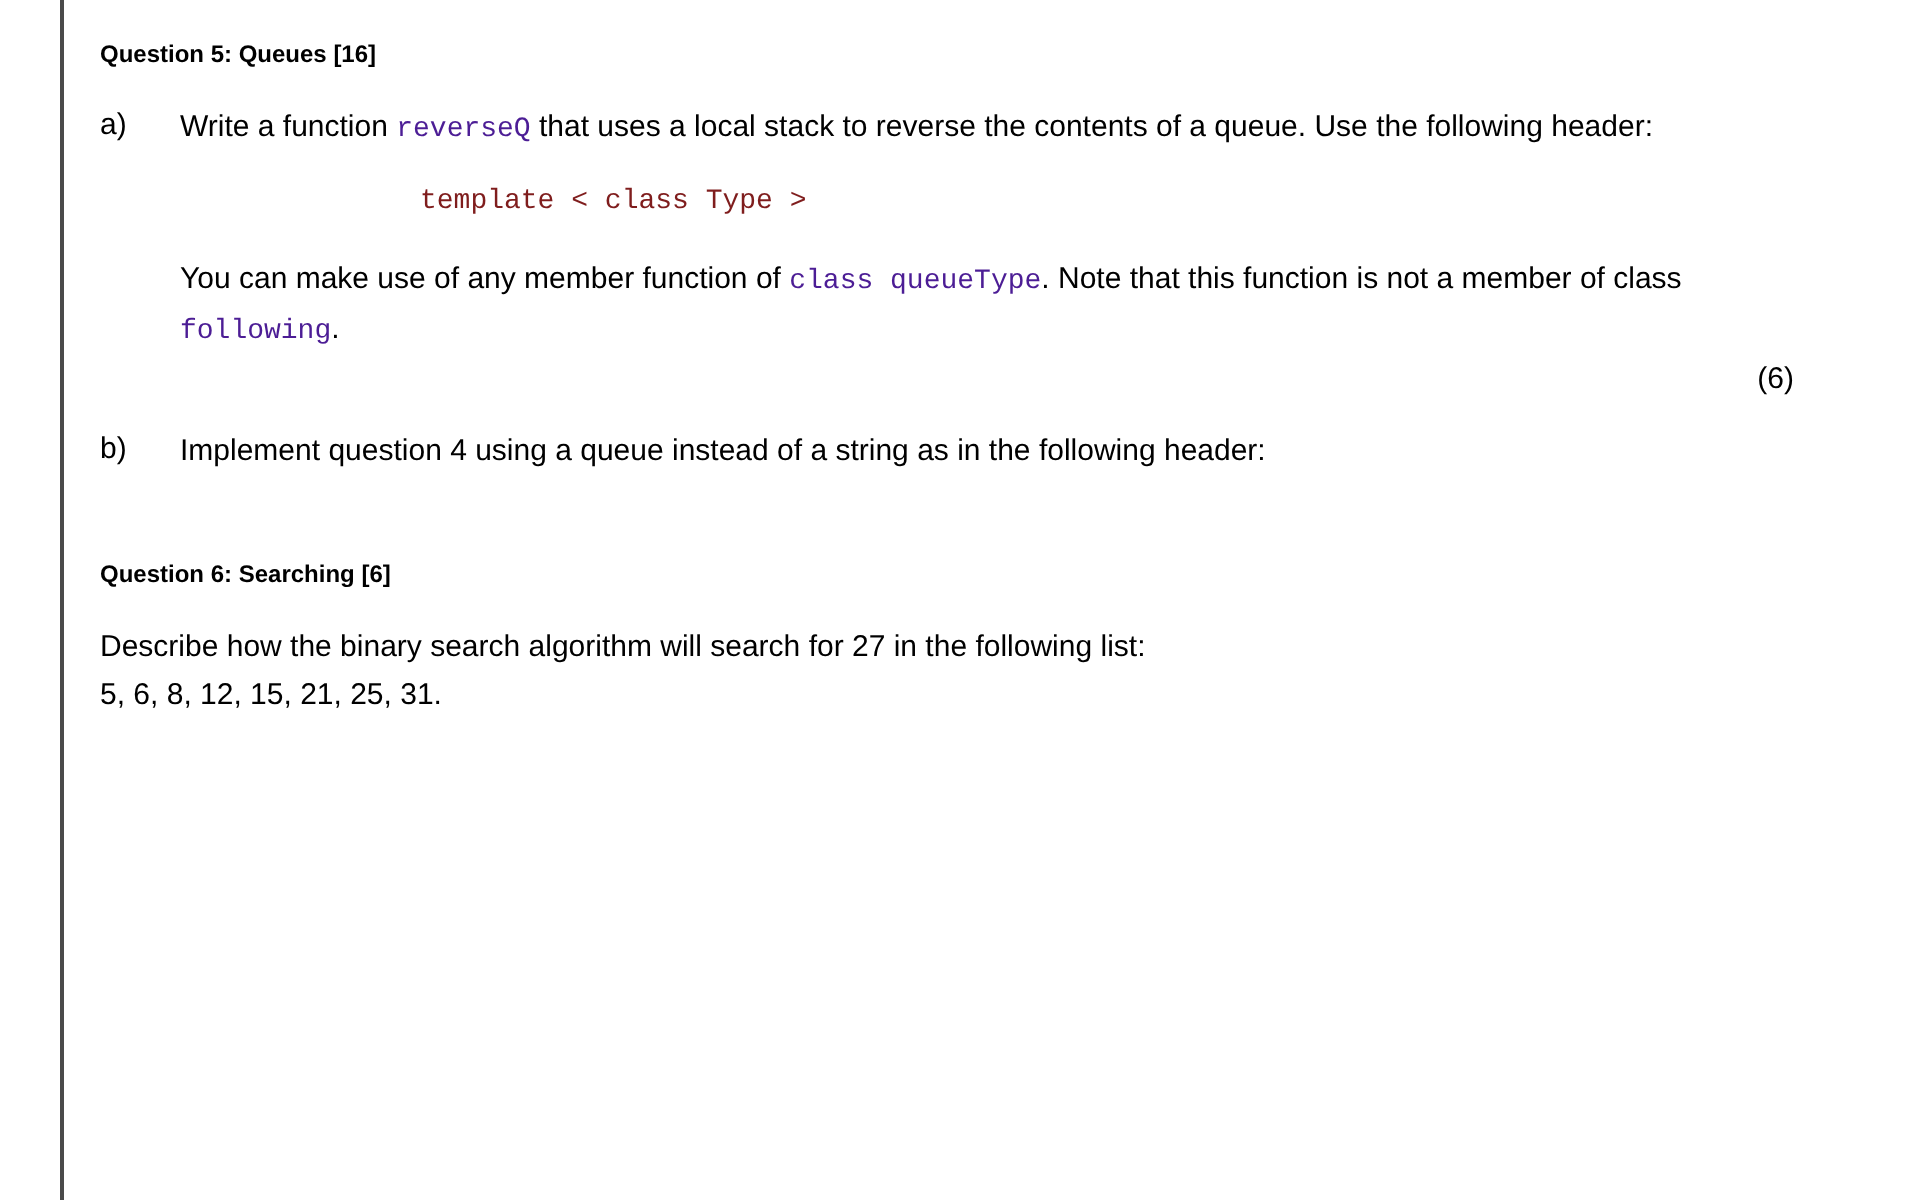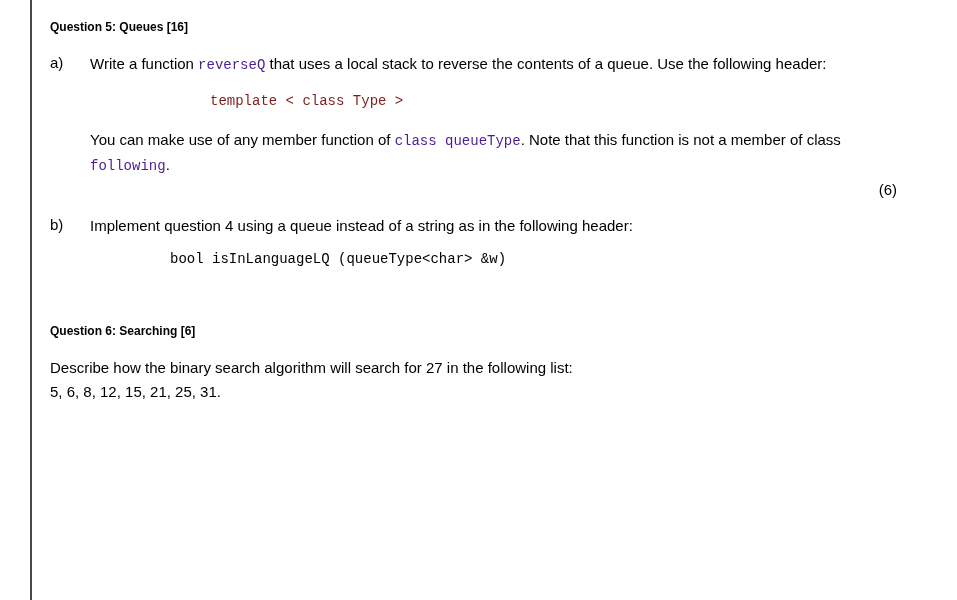--- a/index.html
+++ b/index.html
@@ -132,21 +132,20 @@
         </div>
       </div>
     </div>
   </div>
 
   <div class="part">
     <div class="part-row">
       <div class="part-row-label">b)</div>
       <div class="part-row-content">
         <div class="part-text">Implement question 4 using a queue instead of a string as in the following header:</div>
-        <div class="code-block-indented">bool isInLanguageLQ (queueType&lt;char&gt; &amp;w)</div>
       </div>
     </div>
   </div>
 </div>
 
 <div class="divider"></div>
 
 <div class="q6-block">
   <div class="question-heading">Question 6: Searching [6]</div>
   <div class="part-text">Describe how the binary search algorithm will search for 27 in the following list:</div>

